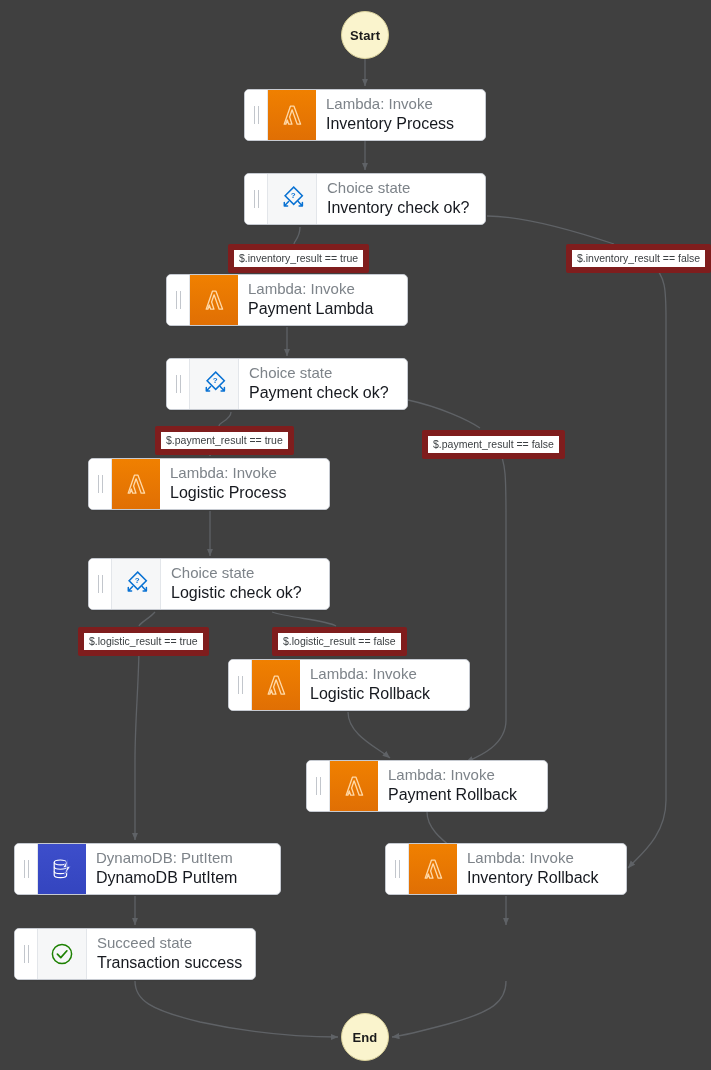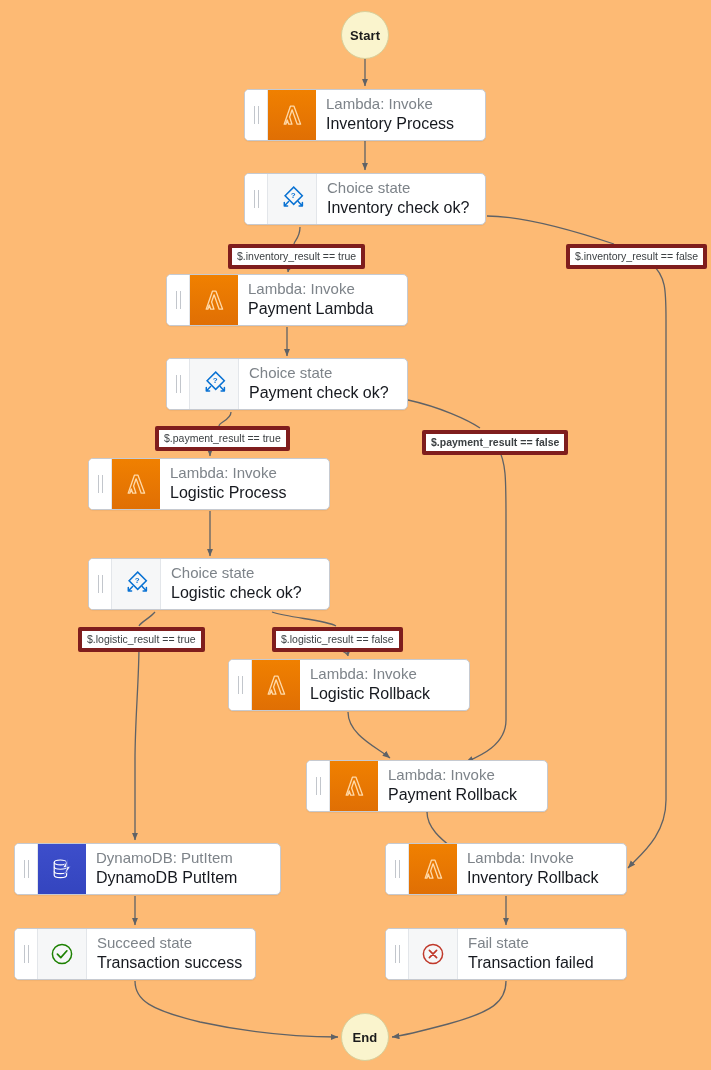--- a/index.html
+++ b/index.html
@@ -8,21 +8,21 @@
     background: #ffffff;
   }
   body {
     font-family: "Liberation Sans", sans-serif;
     -webkit-font-smoothing: antialiased;
   }
   #canvas {
     position: relative;
     width: 711px;
     height: 1070px;
-    background: #fdba74;
+    background: #404040;
     overflow: hidden;
   }
   #edge-layer {
     position: absolute;
     left: 0;
     top: 0;
     width: 711px;
     height: 1070px;
     pointer-events: none;
   }
@@ -117,21 +117,21 @@
     font-size: 16px;
     color: #16191f;
     line-height: 1.3;
     white-space: nowrap;
   }
 
   
   .edge-label {
     position: absolute;
     background: #ffffff;
-    border: 4px solid #7f1d1d;
+    border: 6px solid #7f1d1d;
     border-radius: 2px;
     padding: 2px 5px 3px 5px;
     font-size: 10.5px;
     color: #3c4043;
     white-space: nowrap;
     line-height: 1.15;
     box-sizing: border-box;
   }
 </style>
 </head>
@@ -386,42 +386,26 @@
         <circle cx="14" cy="14" r="9.6" fill="none" stroke="#1d8102" stroke-width="1.5"></circle>
         <path d="M9.4 14.2 L12.8 17.6 L18.9 10.8" fill="none" stroke="#1d8102" stroke-width="1.7" stroke-linecap="round" stroke-linejoin="round"></path>
       </svg>
     </div>
     <div class="node-text">
       <span class="node-kind">Succeed state</span>
       <span class="node-title">Transaction success</span>
     </div>
   </div>
 
-  <div class="node" style="left:385px; top:928px; width:242px;">
-    <div class="grip">
-        <i></i>
-        <i></i>
-      </div>
-    <div class="icon-box icon-plain">
-      <svg width="28" height="28" viewBox="0 0 28 28" aria-hidden="true">
-        <circle cx="14" cy="14" r="9.6" fill="none" stroke="#c0392b" stroke-width="1.5"></circle>
-        <path d="M10.4 10.4 L17.6 17.6 M17.6 10.4 L10.4 17.6" fill="none" stroke="#c0392b" stroke-width="1.7" stroke-linecap="round"></path>
-      </svg>
-    </div>
-    <div class="node-text">
-      <span class="node-kind">Fail state</span>
-      <span class="node-title">Transaction failed</span>
-    </div>
-  </div>
 
   <div class="edge-label" style="left:228px; top:244px;">$.inventory_result == true</div>
 
   <div class="edge-label" style="left:566px; top:244px;">$.inventory_result == false</div>
 
   <div class="edge-label" style="left:155px; top:426px;">$.payment_result == true</div>
 
-  <div class="edge-label" style="left:422px; top:430px;font-weight:bold;">$.payment_result == false</div>
+  <div class="edge-label" style="left:422px; top:430px;">$.payment_result == false</div>
 
   <div class="edge-label" style="left:78px; top:627px;">$.logistic_result == true</div>
 
   <div class="edge-label" style="left:272px; top:627px;">$.logistic_result == false</div>
 
 </div>
 
 </body></html>

